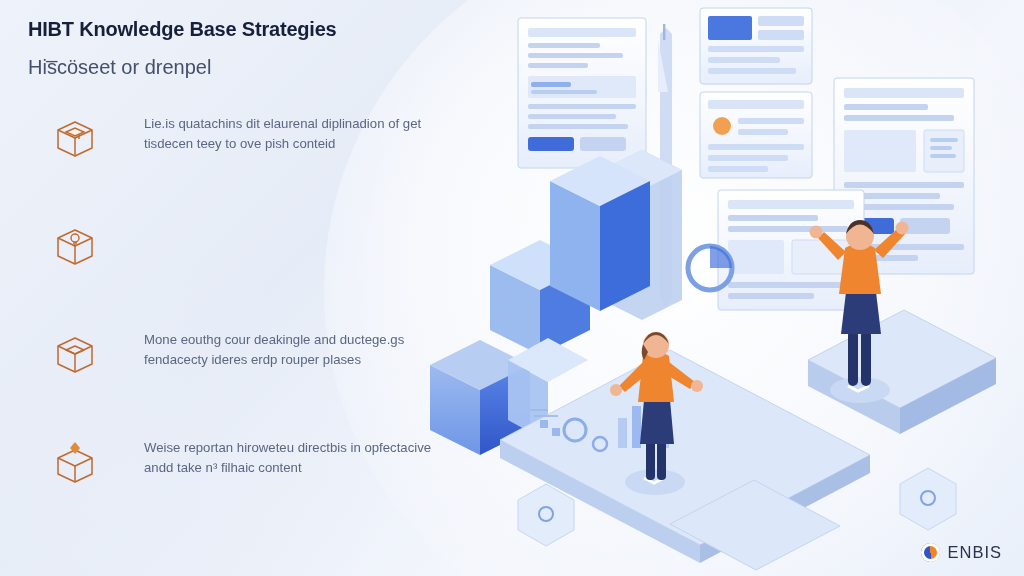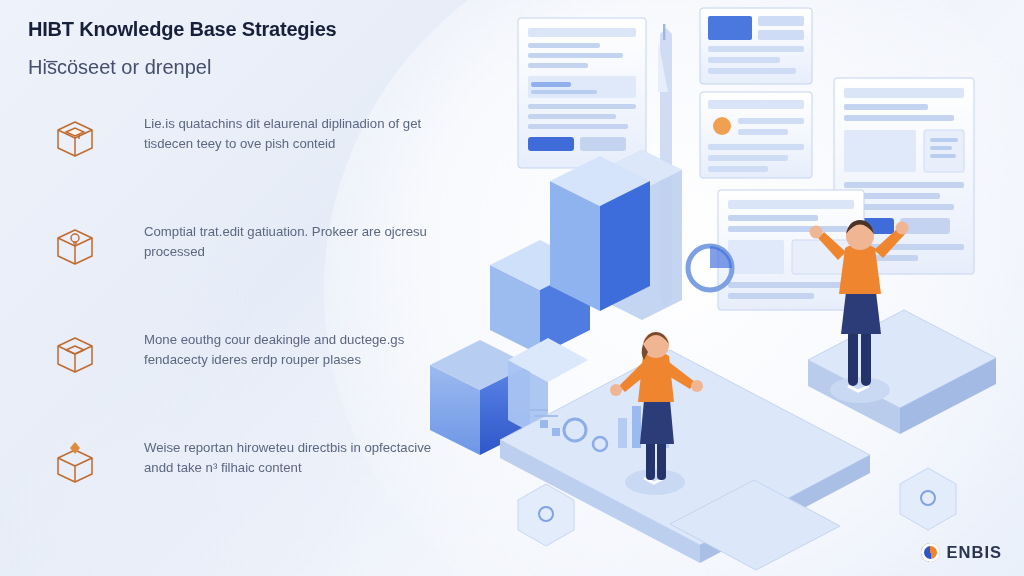--- a/index.html
+++ b/index.html
@@ -42,21 +42,21 @@
   
   .illu{position:absolute;left:400px;top:0;width:624px;height:576px;}
   .svgwrap{position:absolute;inset:0;}
   
   .logo{
     position:absolute;right:22px;bottom:14px;display:flex;align-items:center;gap:7px;
   }
   .logo-mark{width:19px;height:19px;border-radius:50%;
     background:conic-gradient(#f0842a 0deg 180deg,#2f56c8 180deg 360deg);
     box-shadow:inset 0 0 0 3px #ffffff;}
-  .logo-text{font-size:16.5px;font-weight:bold;color:#2a3350;letter-spacing:1px;text-align:right;}
+  .logo-text{font-size:16.5px;font-weight:normal;color:#2a3350;letter-spacing:1px;text-align:right;}
 </style>
 </head>
 <body>
 
 <div id="stage">
   <div class="glow"></div>
   <div class="glow2"></div>
 
   <div class="title">HIBT Knowledge Base Strategies</div>
   <div class="subtitle">His̅cöseet or drenpel</div>
@@ -87,21 +87,20 @@
             <path d="M23 6 L40 14 L23 22 L6 14 Z"></path>
             <path d="M6 14 V32 L23 40 L40 32 V14"></path>
             <path d="M23 22 V40"></path>
           </g>
           <g fill="none" stroke="#c06a2e" stroke-width="1.4">
             <circle cx="23" cy="14" r="4"></circle>
             <path d="M21 19 h4 M21.5 21 h3"></path>
           </g>
         </svg>
       </span>
-      <div class="btext">Comptial trat.edit gatiuation. Prokeer are ojcresu processed</div>
     </div>
 
     <div class="bullet">
       <span class="bicon">
         <svg viewBox="0 0 46 46" width="46" height="46">
           <g fill="none" stroke="#c06a2e" stroke-width="1.5" stroke-linejoin="round">
             <path d="M23 6 L40 14 L23 22 L6 14 Z"></path>
             <path d="M6 14 V32 L23 40 L40 32 V14"></path>
             <path d="M23 22 V40"></path>
             <path d="M14 18 L23 14 L32 18 L23 22 Z"></path>

